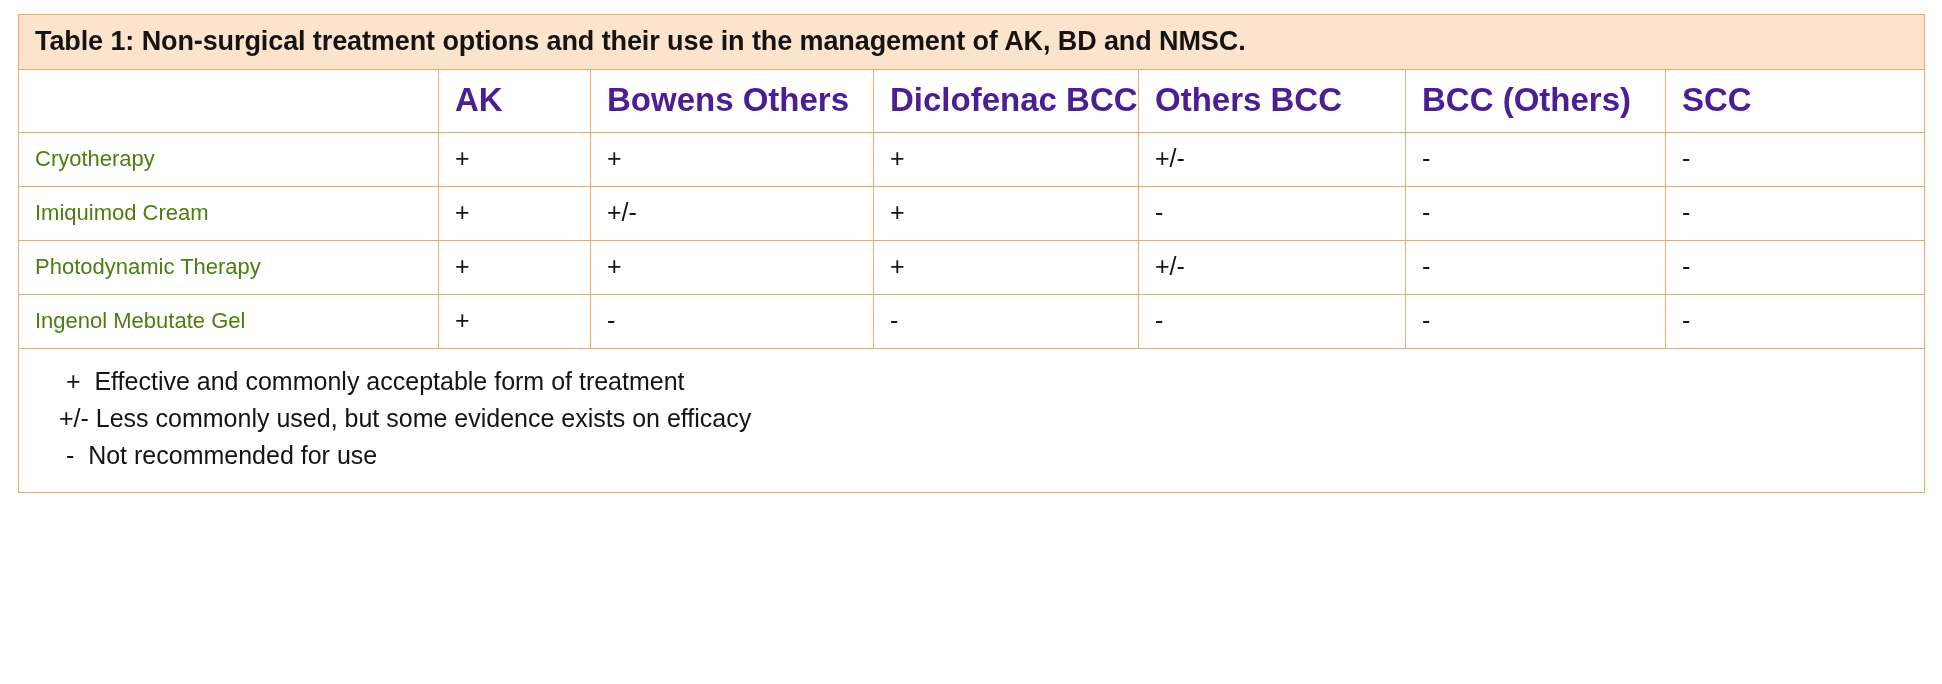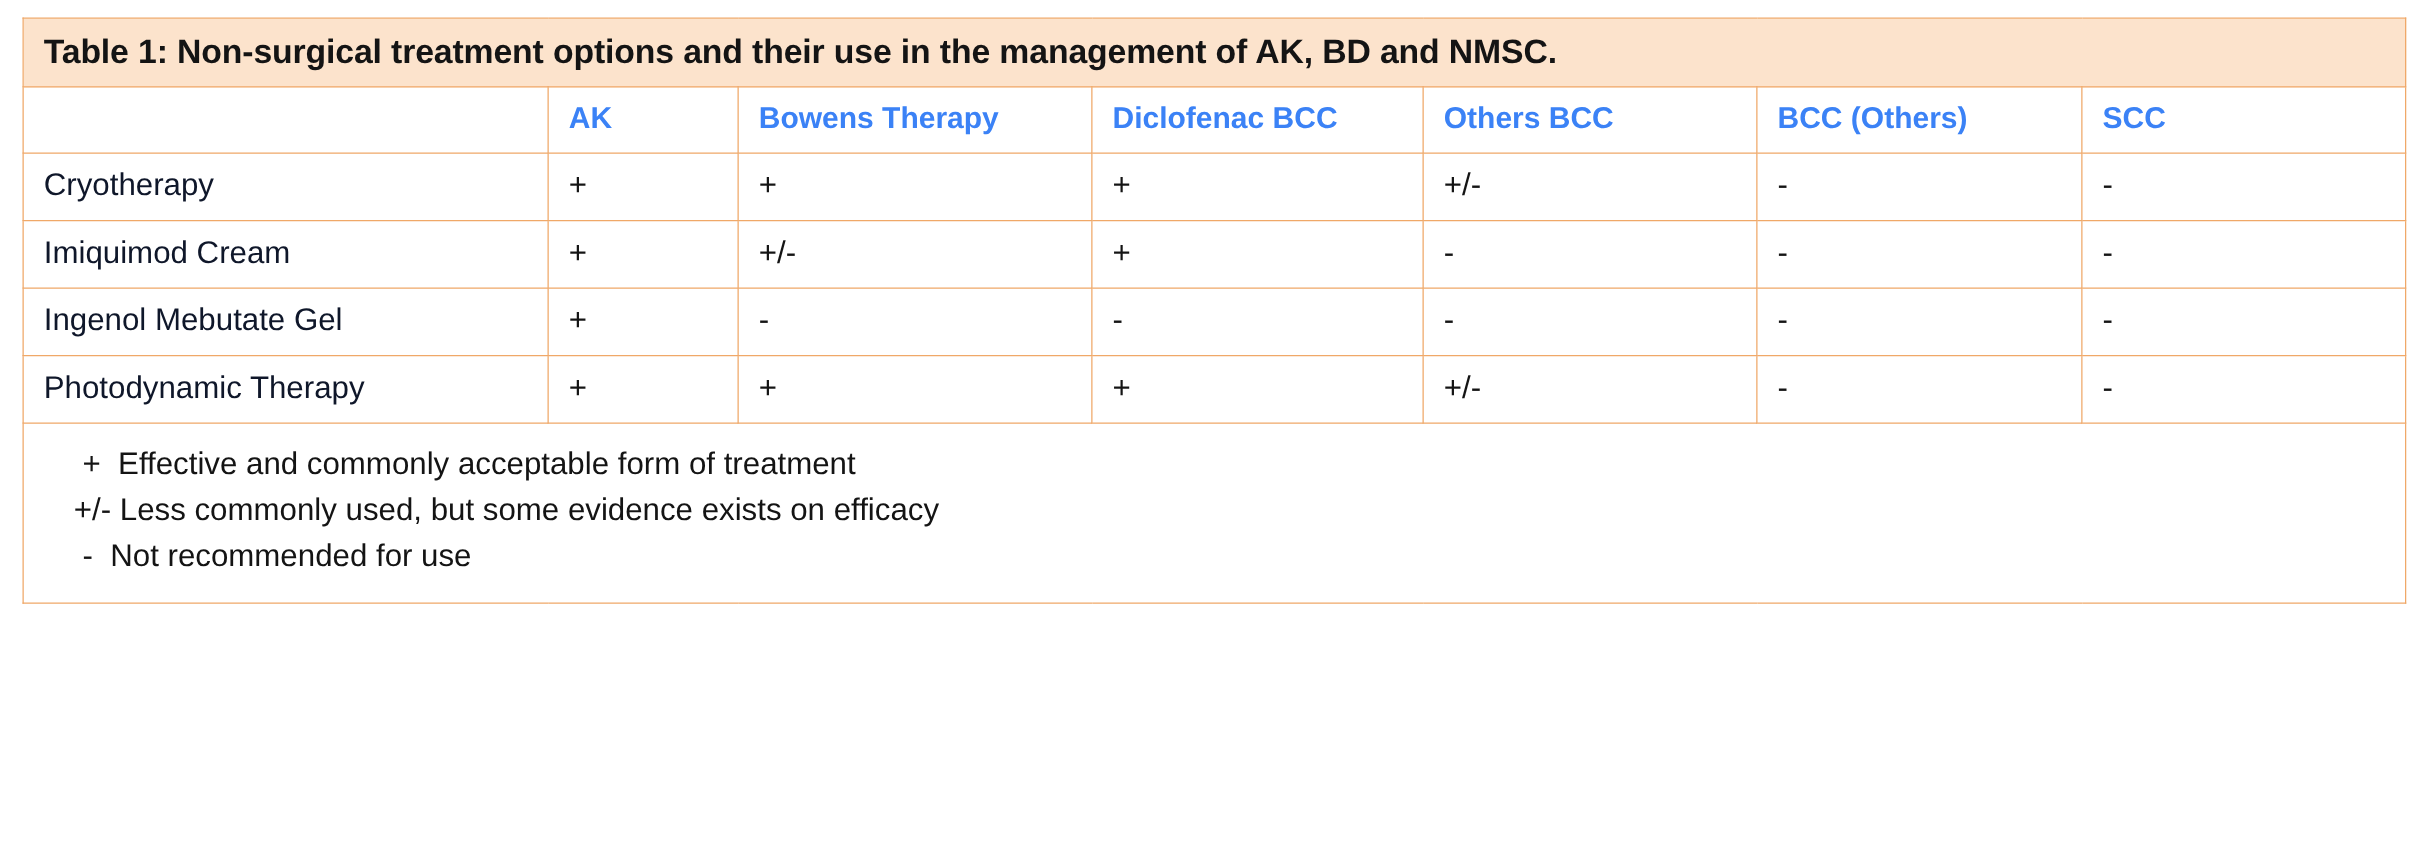--- a/index.html
+++ b/index.html
@@ -35,29 +35,29 @@
     background: #fce3cc !important;
     font-weight: bold;
     font-size: 27px;
     letter-spacing: -0.1px;
     padding: 10px 16px 12px 16px !important;
     color: #141414;
     line-height: 1.2;
   }
   .hdr-cell {
     font-weight: bold;
-    font-size: 24px;
+    font-size: 33px;
     padding: 11px 16px 13px 16px !important;
-    color: #3b82f6;
+    color: #4c1d95;
     white-space: nowrap;
   }
   .row-label {
-    font-size: 25px;
+    font-size: 22px;
     padding: 11px 16px 13px 16px !important;
-    color: #0f172a;
+    color: #4d7c0f;
     white-space: nowrap;
   }
   .val-cell {
     font-size: 25px;
     padding: 11px 16px 13px 16px !important;
     color: #141414;
   }
   .legend-cell {
     padding: 14px 16px 18px 40px !important;
     font-size: 25px;
@@ -90,21 +90,21 @@
         <col class="c5">
         <col class="c6">
     </colgroup>
     <tbody>
       <tr>
         <td class="caption-cell" colspan="7">Table 1: Non-surgical treatment options and their use in the management of AK, BD and NMSC.</td>
       </tr>
       <tr>
         <td class="hdr-cell"></td>
         <td class="hdr-cell">AK</td>
-        <td class="hdr-cell">Bowens Therapy</td>
+        <td class="hdr-cell">Bowens Others</td>
         <td class="hdr-cell">Diclofenac BCC</td>
         <td class="hdr-cell">Others BCC</td>
         <td class="hdr-cell">BCC (Others)</td>
         <td class="hdr-cell">SCC</td>
       </tr>
 
       <tr>
         <td class="row-label">Cryotherapy</td>
         <td class="val-cell">+</td>
         <td class="val-cell">+</td>
@@ -120,35 +120,35 @@
         <td class="row-label">Imiquimod Cream</td>
         <td class="val-cell">+</td>
         <td class="val-cell">+/-</td>
         <td class="val-cell">+</td>
         <td class="val-cell">-</td>
         <td class="val-cell">-</td>
         <td class="val-cell">-</td>
       </tr>
 
       <tr>
+        <td class="row-label">Photodynamic Therapy</td>
+        <td class="val-cell">+</td>
+        <td class="val-cell">+</td>
+        <td class="val-cell">+</td>
+        <td class="val-cell">+/-</td>
+        <td class="val-cell">-</td>
+        <td class="val-cell">-</td>
+      </tr>
+
+      <tr>
         <td class="row-label">Ingenol Mebutate Gel</td>
         <td class="val-cell">+</td>
         <td class="val-cell">-</td>
         <td class="val-cell">-</td>
         <td class="val-cell">-</td>
-        <td class="val-cell">-</td>
-        <td class="val-cell">-</td>
-      </tr>
-
-      <tr>
-        <td class="row-label">Photodynamic Therapy</td>
-        <td class="val-cell">+</td>
-        <td class="val-cell">+</td>
-        <td class="val-cell">+</td>
-        <td class="val-cell">+/-</td>
         <td class="val-cell">-</td>
         <td class="val-cell">-</td>
       </tr>
 
 
       <tr>
         <td class="legend-cell" colspan="7">
           <span class="legend-line"> +  Effective and commonly acceptable form of treatment</span>
           <span class="legend-line">+/- Less commonly used, but some evidence exists on efficacy</span>
           <span class="legend-line"> -  Not recommended for use</span>

